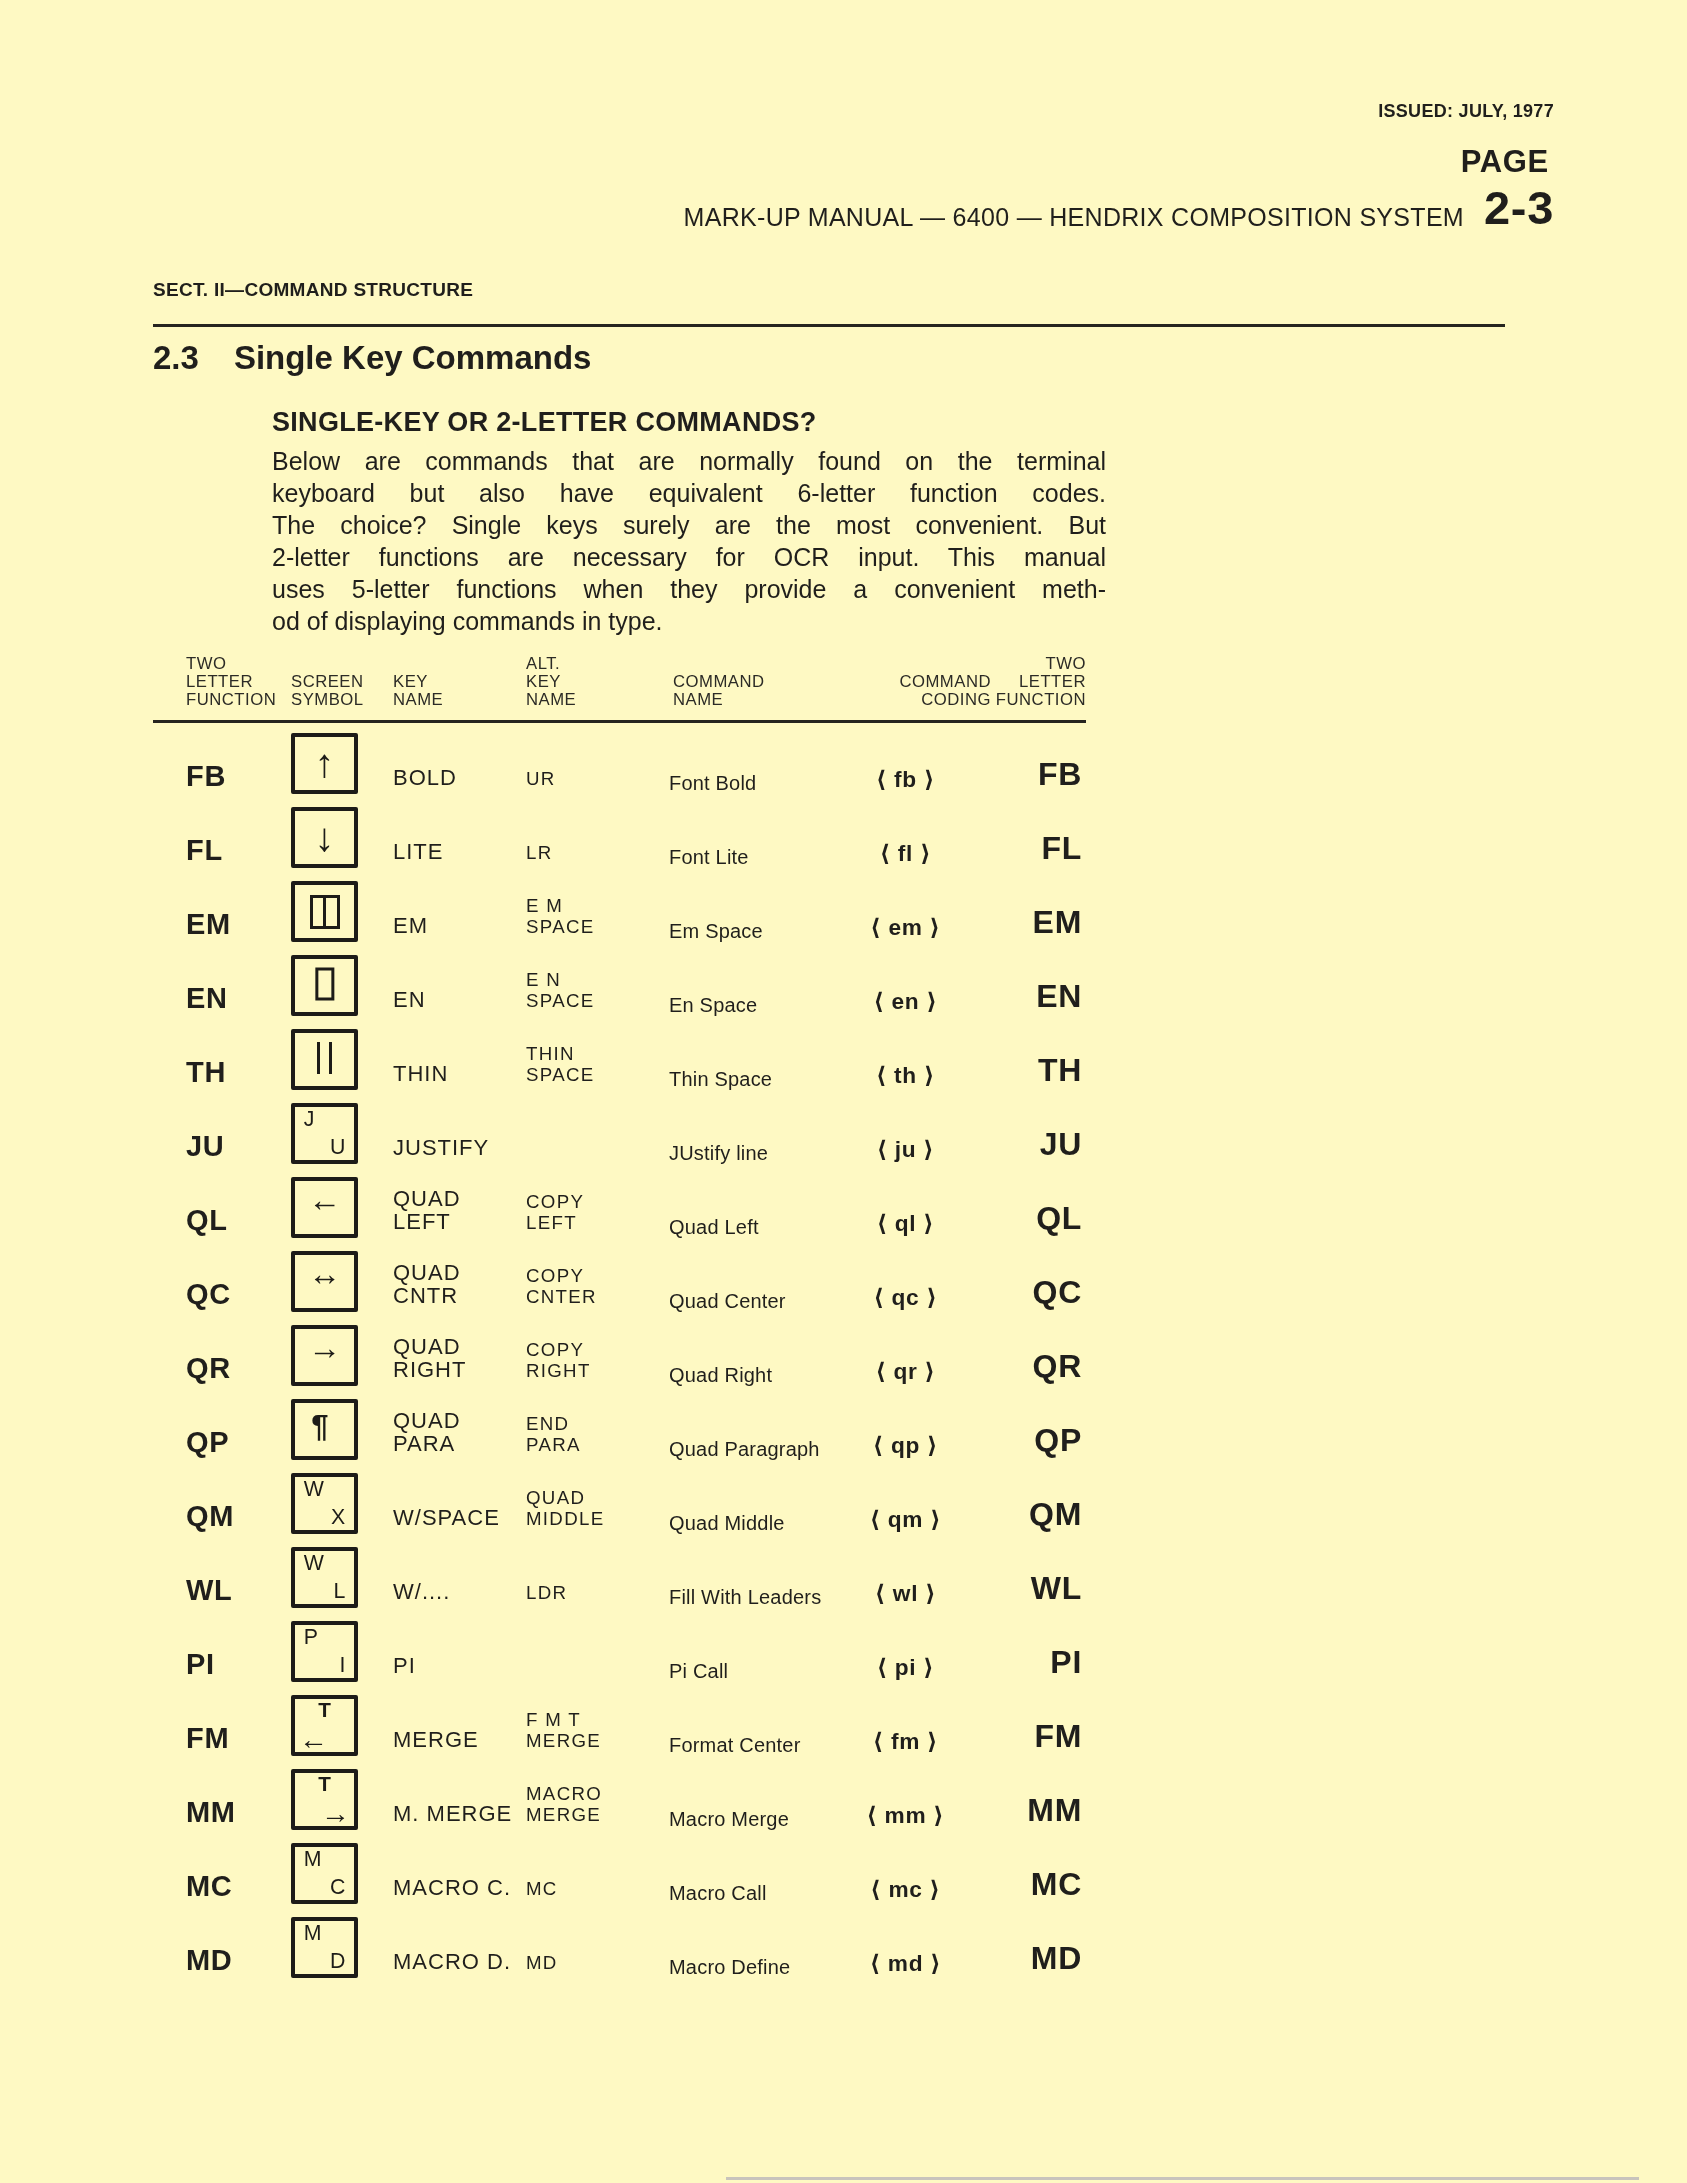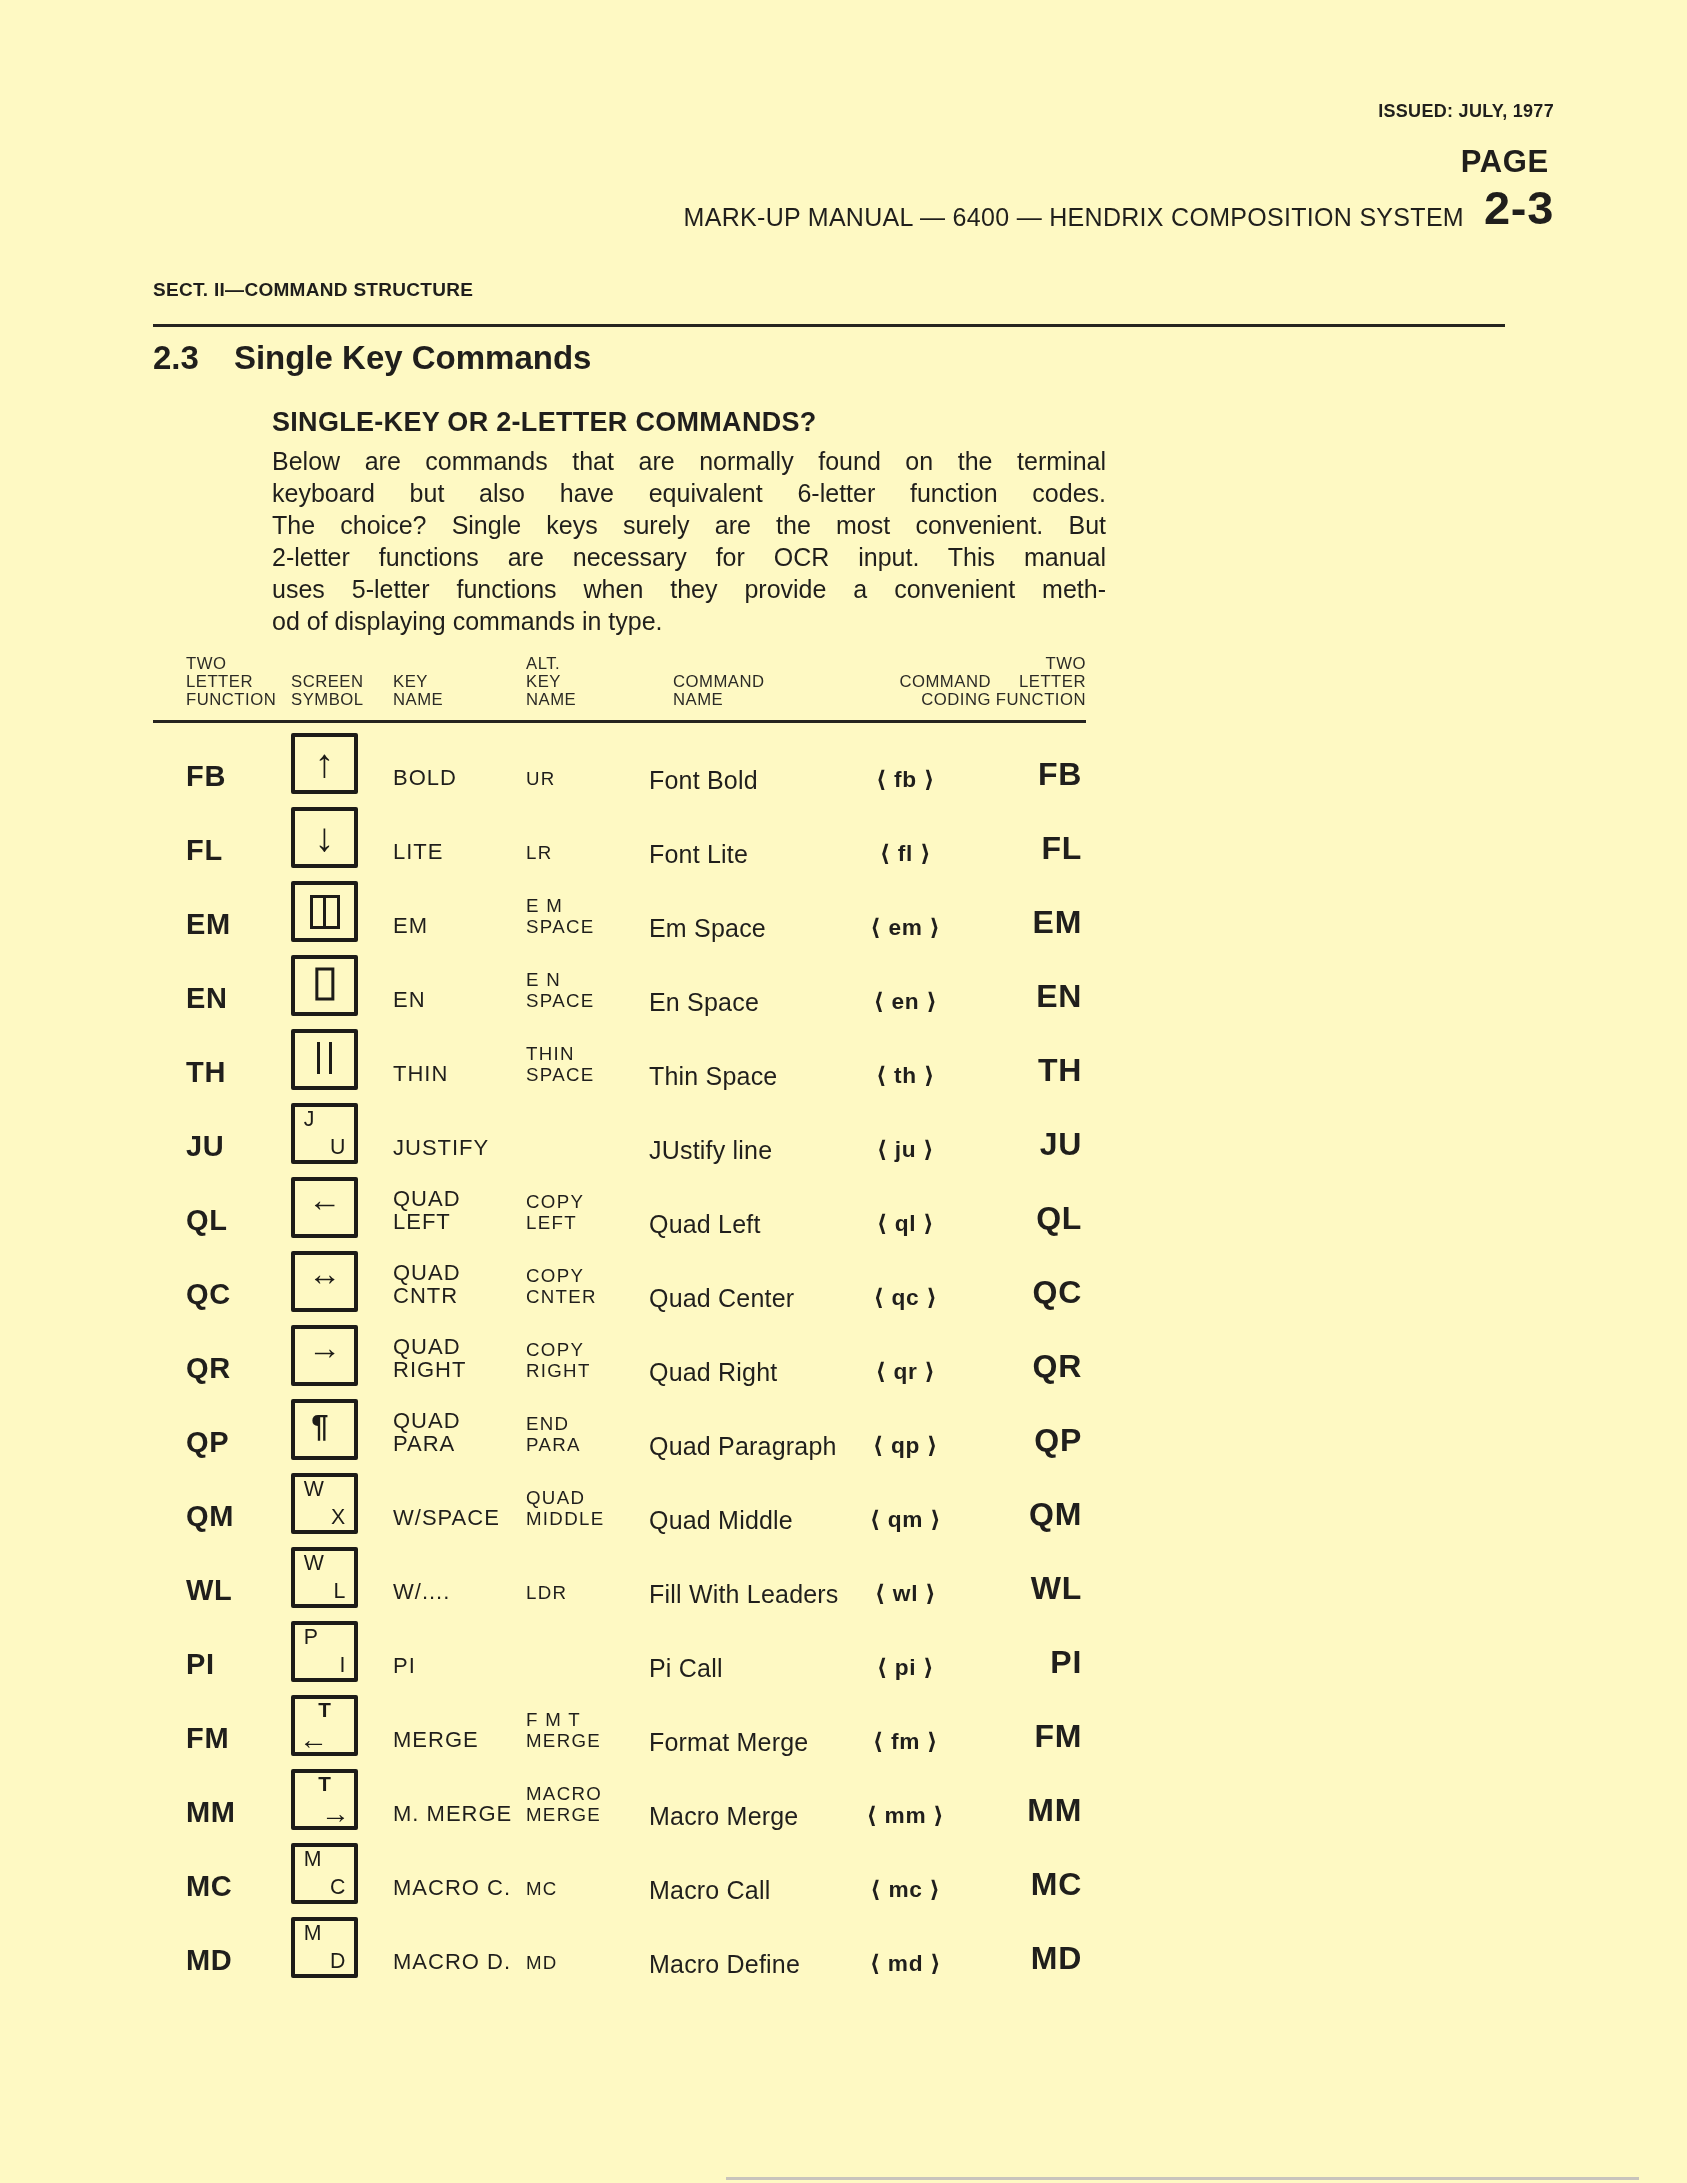--- a/index.html
+++ b/index.html
@@ -33,21 +33,21 @@
   .th7{right:0;text-align:right;}
   .thead-rule{position:absolute;left:153px;top:720px;width:933px;height:2.7px;background:#26251f;}
 
   
   .cmd-table{position:absolute;left:153px;top:730px;width:933px;}
   .row{position:relative;height:74px;}
   .fn-left{position:absolute;left:33px;bottom:10.7px;font-size:29px;font-weight:800;letter-spacing:0.7px;}
   .keybox{position:absolute;left:138px;top:3.3px;width:59px;height:53px;border:4px solid #1d1c18;border-radius:2px;}
   .key-name{position:absolute;left:240px;bottom:14.7px;font-size:22px;line-height:23px;letter-spacing:1px;white-space:pre-line;}
   .alt-name{position:absolute;left:373px;bottom:14.7px;font-size:18.7px;line-height:20.7px;letter-spacing:1.3px;white-space:pre-line;}
-  .cmd-name{position:absolute;left:496px;bottom:9.3px;font-size:25px;letter-spacing:0.2px;}
+  .cmd-name{position:absolute;left:516px;bottom:9.3px;font-size:20px;letter-spacing:0.2px;}
   .coding{position:absolute;left:666px;bottom:10.7px;width:173px;text-align:center;font-size:22.7px;font-weight:700;letter-spacing:0.7px;}
   .fn-right{position:absolute;right:4px;bottom:10.7px;font-size:32px;font-weight:800;letter-spacing:0.7px;}
 
   
   .glyph{position:absolute;color:#1d1c18;line-height:1;}
   .arrow-v{left:50%;top:50%;transform:translate(-50%,-52%);font-size:40px;}
   .arrow-h{left:50%;top:34%;transform:translate(-50%,-50%);font-size:33px;}
   .pilcrow{left:42%;top:42%;transform:translate(-50%,-50%);font-size:31px;font-weight:600;}
   .em-sym{position:absolute;left:50%;top:50%;transform:translate(-50%,-50%);width:24px;height:28px;border:3.3px solid #1d1c18;}
   .em-sym i{position:absolute;left:50%;top:-0.7px;bottom:-0.7px;width:3.3px;margin-left:-2px;background:#1d1c18;}
@@ -289,21 +289,21 @@
 
     <div class="row">
       <span class="fn-left">FM</span>
       <span class="keybox">
           <span class="glyph t-top">T</span>
           <span class="glyph t-arr left">←</span>
         </span>
       <span class="key-name">MERGE</span>
       <span class="alt-name">F M T
 MERGE</span>
-      <span class="cmd-name">Format Merge</span>
+      <span class="cmd-name">Format Center</span>
       <span class="coding">⟨ fm ⟩</span>
       <span class="fn-right">FM</span>
     </div>
 
     <div class="row">
       <span class="fn-left">MM</span>
       <span class="keybox">
           <span class="glyph t-top">T</span>
           <span class="glyph t-arr right">→</span>
         </span>

